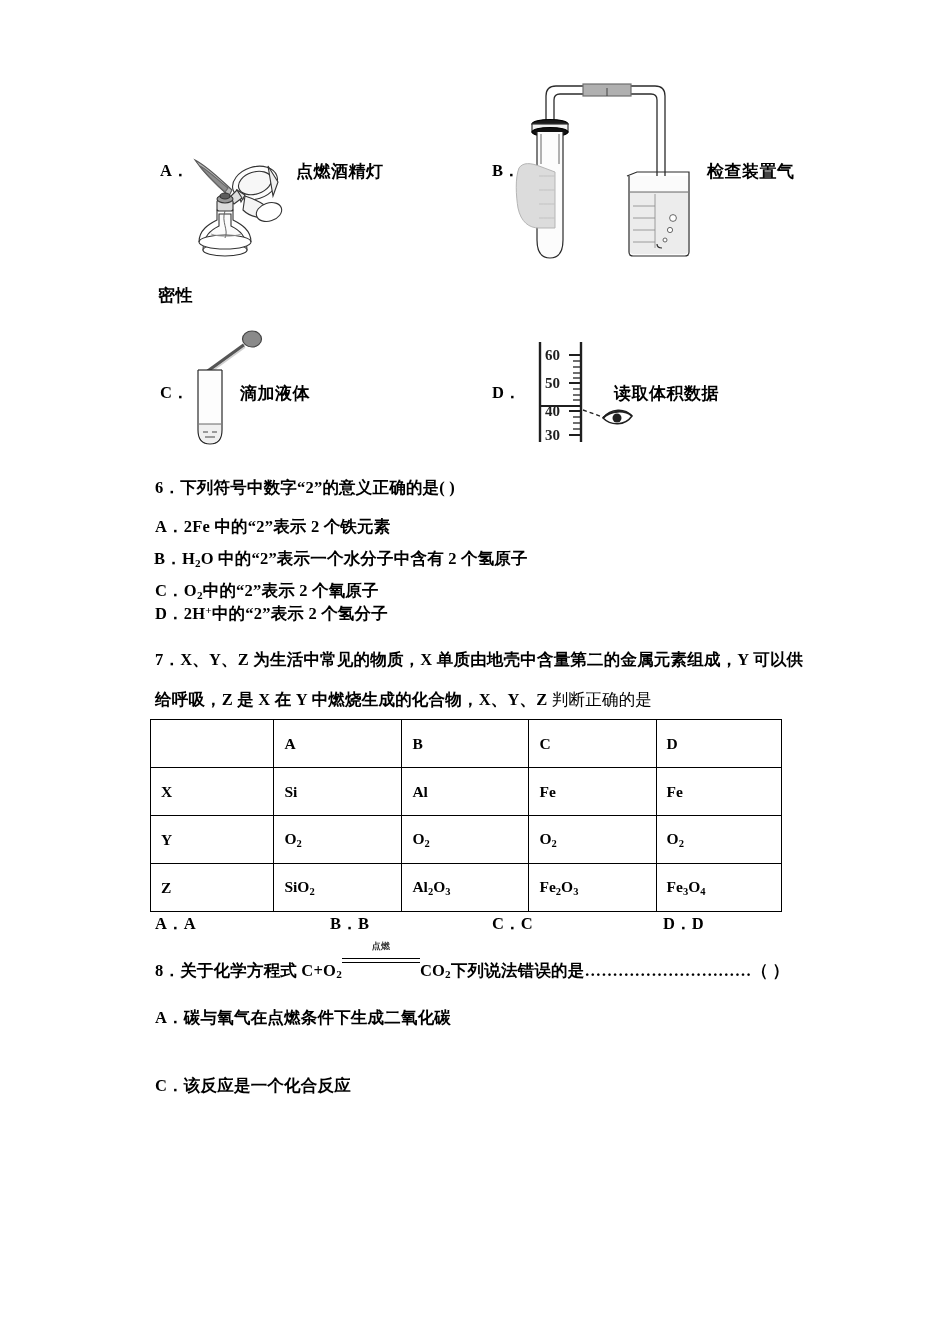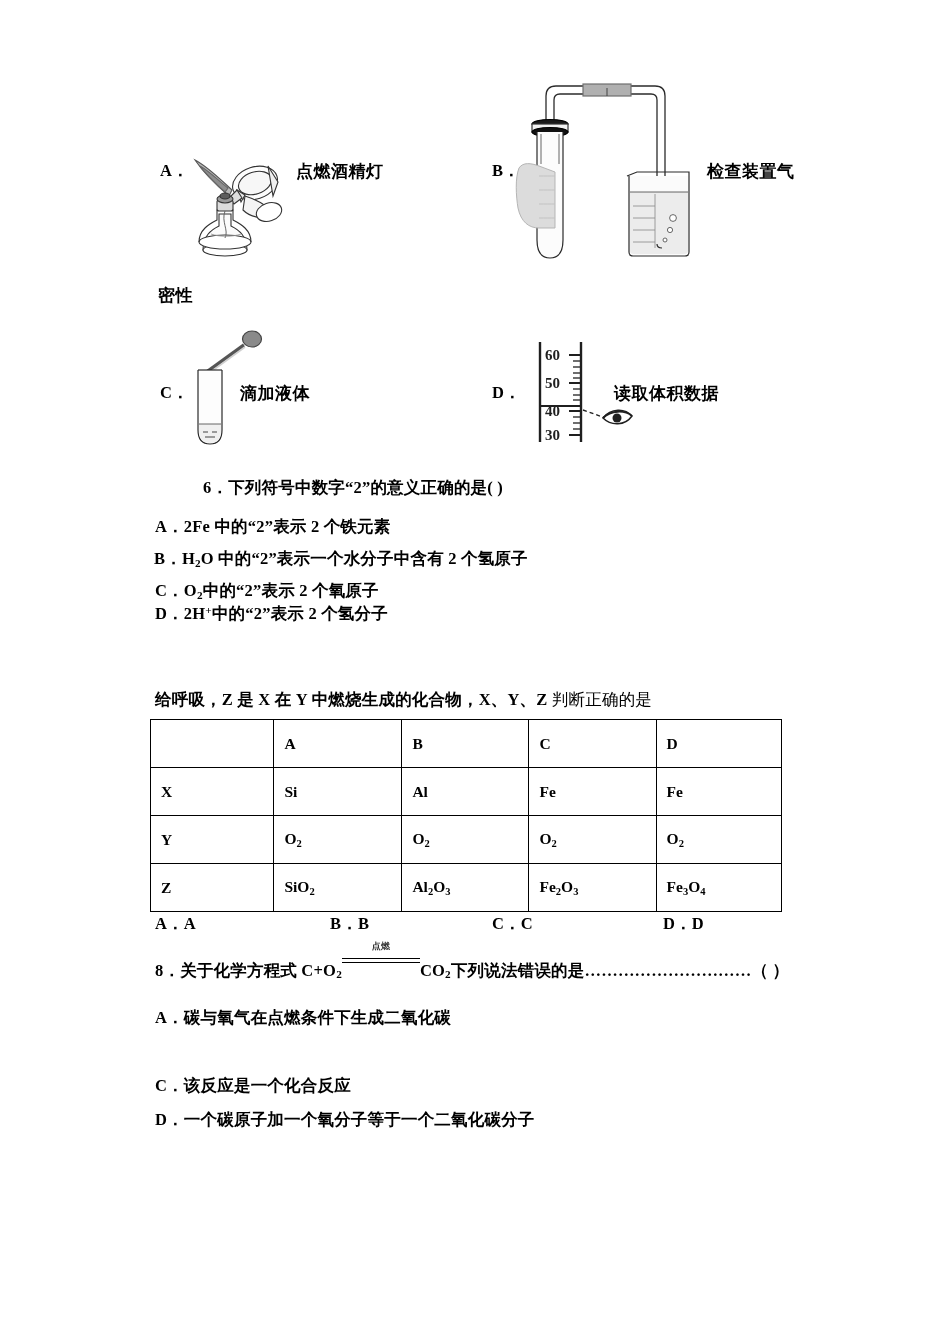--- a/index.html
+++ b/index.html
@@ -253,38 +253,39 @@
 
         <path d="M70 80 C78 70 92 70 99 78 C92 88 78 88 70 80 Z" fill="#fff" stroke-width="1.5"></path>
         <ellipse cx="84" cy="80" rx="4.5" ry="4.5" fill="#1f1f1f" stroke="none"></ellipse>
         <path d="M70 80 C78 72 92 72 99 78" stroke-width="1.8" fill="none"></path>
       </g>
     </svg>
   </div>
 
   <div class="figcaption" style="left:614px; top:382px;">读取体积数据</div>
 
-  <div class="qline" style="left:155px; top:479px;margin-left:48px;">6．下列符号中数字“2”的意义正确的是(        )</div>
+  <div class="qline" style="left:155px; top:479px;">6．下列符号中数字“2”的意义正确的是(        )</div>
 
   <div class="qline" style="left:155px; top:518px;">
     <span>A．</span><span>2Fe 中的“2”表示 2 个铁元素</span>
   </div>
 
   <div class="qline" style="left:154px; top:550px;">
     <span>B．</span><span>H</span><sub>2</sub><span>O 中的“2”表示一个水分子中含有 2 个氢原子</span>
   </div>
 
   <div class="qline" style="left:155px; top:582px;">
     <span>C．</span><span>O</span><sub>2</sub><span>中的“2”表示 2 个氧原子</span>
   </div>
 
   <div class="qline" style="left:155px; top:604px;">
     <span>D．</span><span>2H</span><sup>+</sup><span>中的“2”表示 2 个氢分子</span>
   </div>
 
+  <div class="qline" style="left:155px; top:651px;">7．X、Y、Z 为生活中常见的物质，X 单质由地壳中含量第二的金属元素组成，Y 可以供</div>
 
   <div class="qline" style="left:155px; top:691px;font-family:Liberation Serif, serif;">
     <span>给呼吸，Z 是 X 在 Y 中燃烧生成的化合物，X、Y、Z</span>
     <span style="font-weight:normal;">判断正确的是</span>
   </div>
 
   <table class="qtable">
     <tbody>
       <tr>
         <td class="c0"></td>
@@ -331,18 +332,15 @@
       <span class="eqarrow"></span>
     </span><span>CO</span><sub>2</sub><span>下列说法错误的是…………………………（ ）</span>
   </div>
 
   <div class="qline" style="left:155px; top:1009px;">
     <span>A．</span><span>碳与氧气在点燃条件下生成二氧化碳</span>
   </div>
   <div class="qline" style="left:155px; top:1077px;">
     <span>C．</span><span>该反应是一个化合反应</span>
   </div>
-  <div class="qline" style="left:155px; top:1111px;">
-    <span>D．</span><span>一个碳原子加一个氧分子等于一个二氧化碳分子</span>
-  </div>
 
 
 </div>
 
 </body></html>

